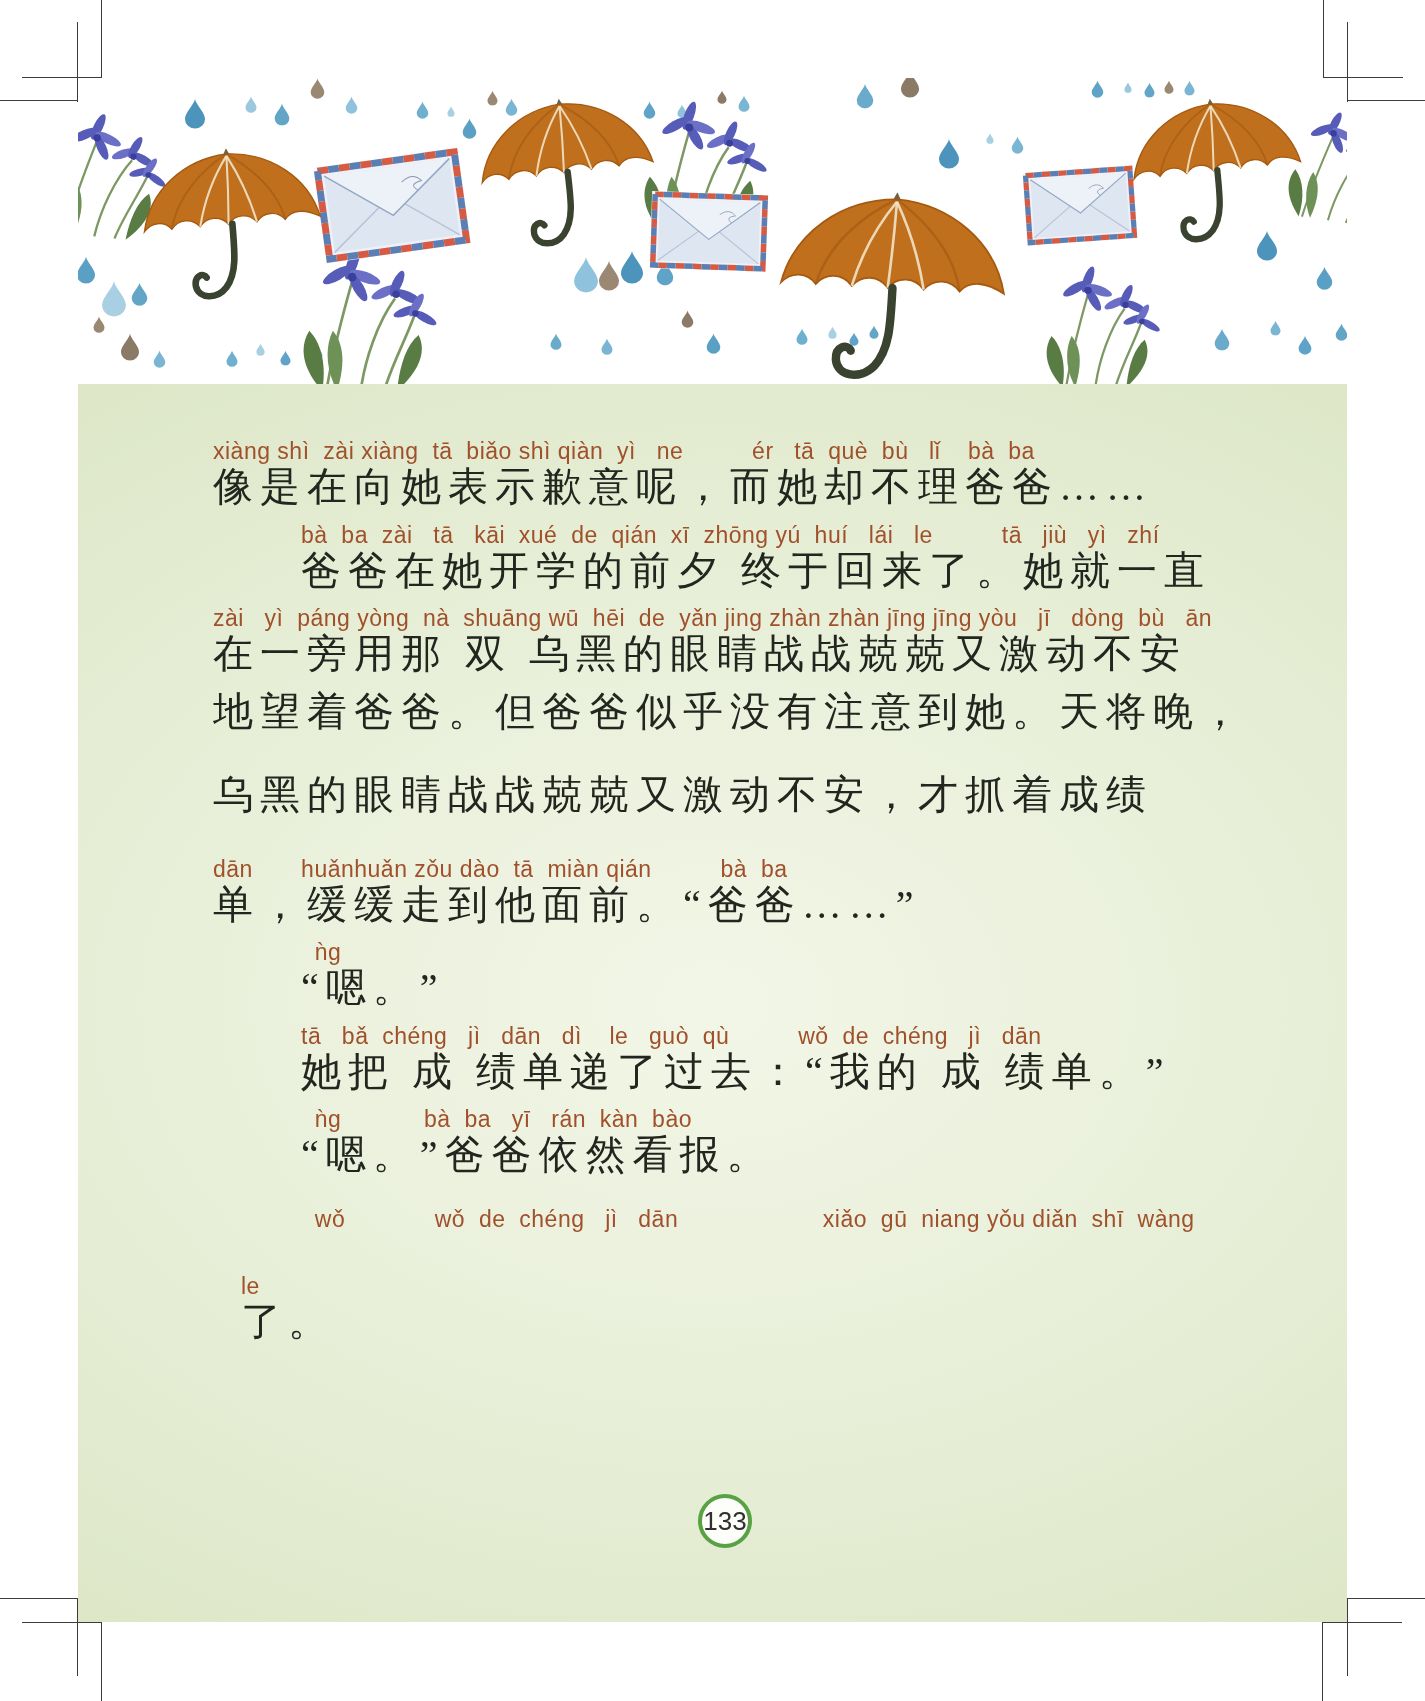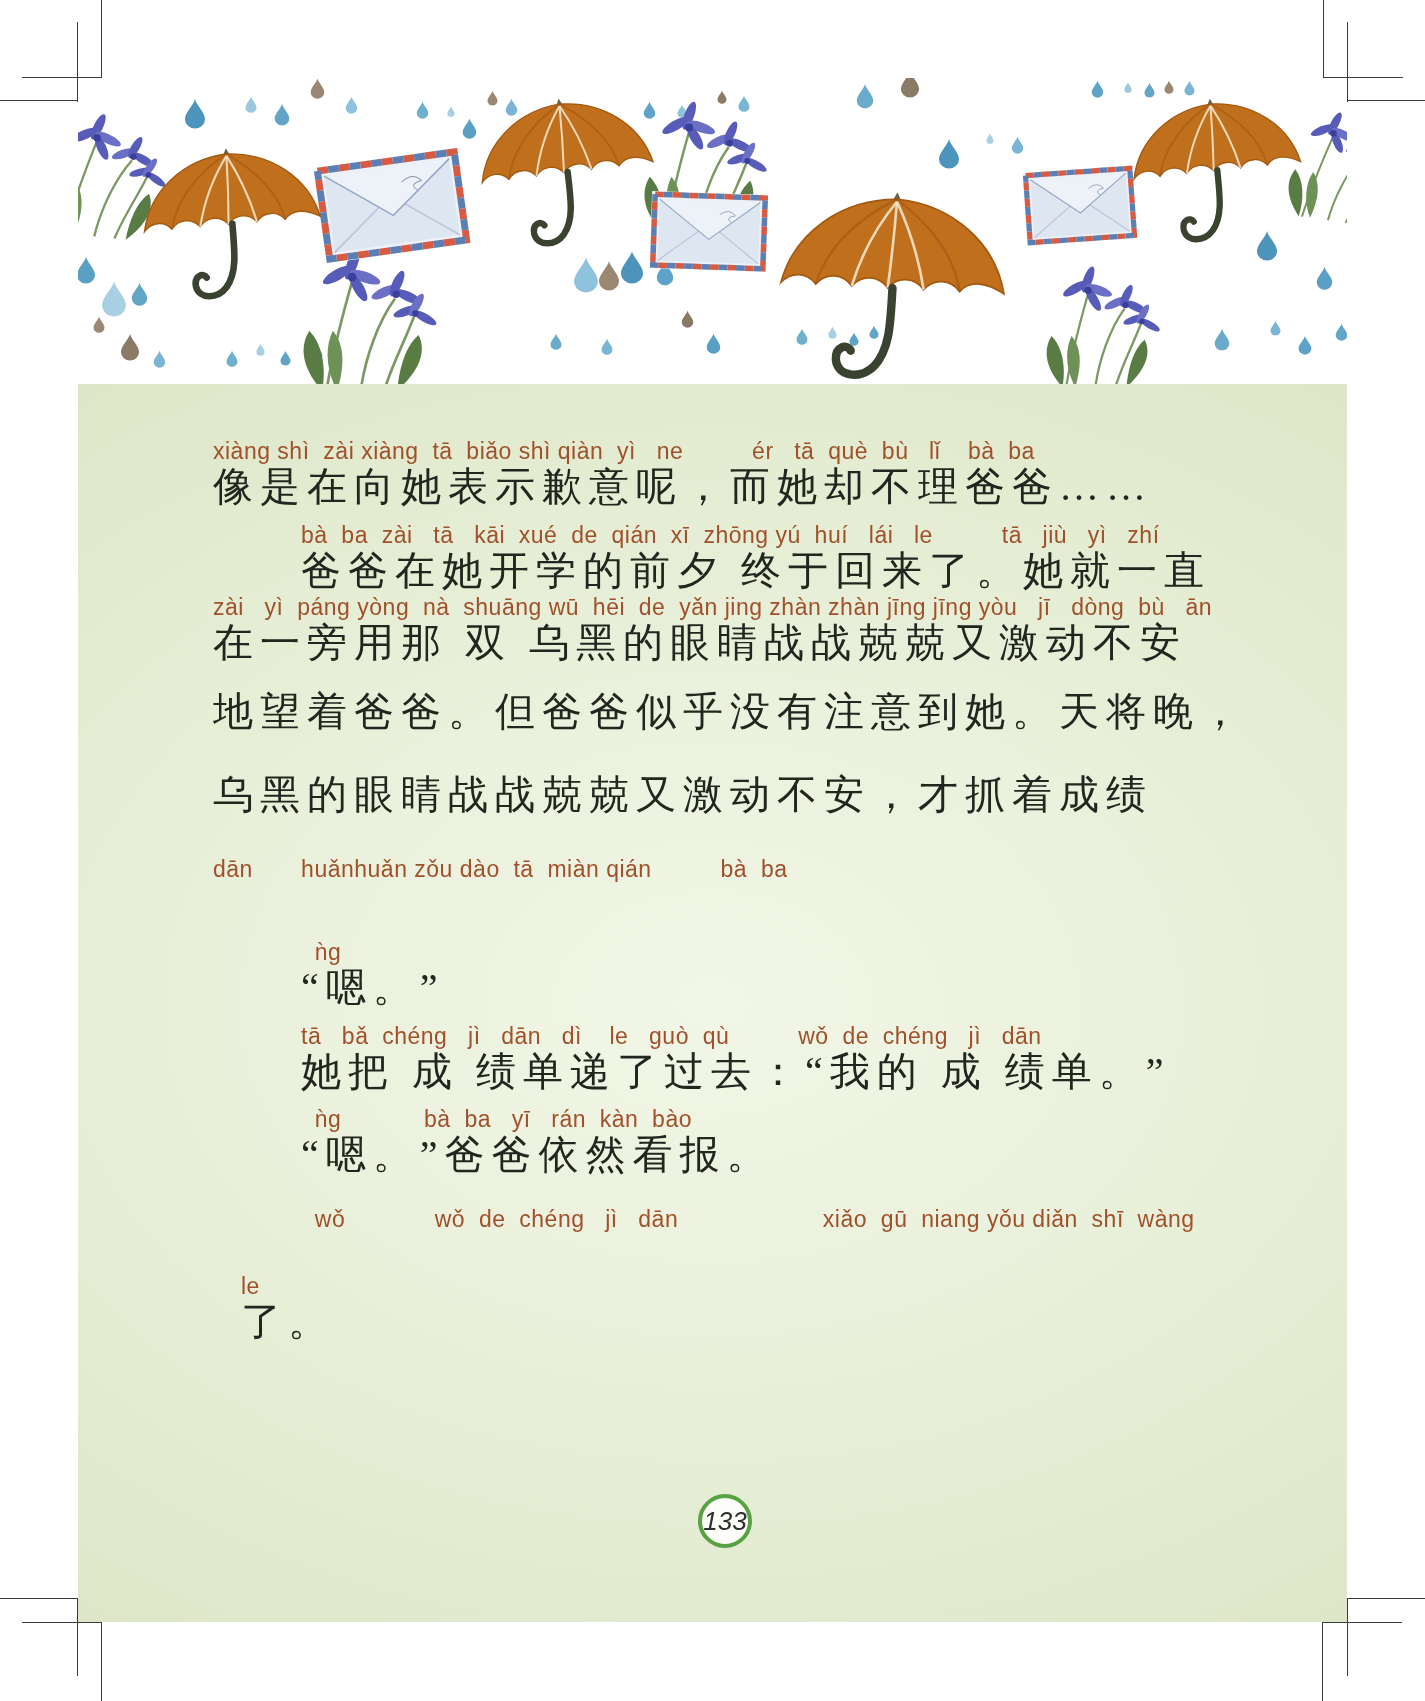--- a/index.html
+++ b/index.html
@@ -30,21 +30,21 @@
   }
   .hanzi{
     font-family:"Liberation Serif","DejaVu Serif",serif;
     font-size:40px;line-height:46px;color:#22261f;letter-spacing:7px;
     white-space:pre;
   }
   #page-badge{
     position:absolute;left:620px;top:1110px;width:54px;height:54px;
     border:4px solid #58a244;border-radius:50%;background:#fdfef9;
     box-sizing:border-box;display:flex;align-items:center;justify-content:center;
-    font-size:26px;color:#2f2f2f;letter-spacing:0;font-style:italic;
+    font-size:26px;color:#2f2f2f;letter-spacing:0;
   }
   #symdefs{position:absolute;width:0;height:0;overflow:hidden;}
 </style>
 </head>
 <body>
 
 <svg id="symdefs" xmlns="http://www.w3.org/2000/svg">
   <defs>
     <symbol id="sym-drop" viewBox="0 0 24 34">
       <path fill="currentColor" d="M12 1 C11 7 1 16 1 23 A11 10.5 0 0 0 23 23 C23 16 13 7 12 1 Z"></path>
@@ -437,24 +437,24 @@
       <svg viewBox="0 0 200 175">
         <use href="#sym-umbrella"></use>
       </svg>
     </div>
   </div>
 
 <div id="content-area">
   <div id="text-block">
       <div class="tline" style="top: 54px;"><div class="pinyin">xiàng shì  zài xiàng  tā  biǎo shì qiàn  yì   ne          ér   tā  què  bù   lǐ    bà  ba</div><div class="hanzi">像是在向她表示歉意呢，而她却不理爸爸……</div></div>
       <div class="tline indent" style="top: 137.5px;"><div class="pinyin">bà  ba  zài   tā   kāi  xué  de  qián  xī  zhōng yú  huí   lái   le          tā   jiù   yì   zhí</div><div class="hanzi">爸爸在她开学的前夕 终于回来了。她就一直</div></div>
-      <div class="tline" style="top: 210px;"><div class="pinyin">zài   yì  páng yòng  nà  shuāng wū  hēi  de  yǎn jing zhàn zhàn jīng jīng yòu   jī   dòng  bù   ān</div><div class="hanzi">在一旁用那 双 乌黑的眼睛战战兢兢又激动不安</div></div>
+      <div class="tline" style="top: 221px;"><div class="pinyin">zài   yì  páng yòng  nà  shuāng wū  hēi  de  yǎn jing zhàn zhàn jīng jīng yòu   jī   dòng  bù   ān</div><div class="hanzi">在一旁用那 双 乌黑的眼睛战战兢兢又激动不安</div></div>
       <div class="tline" style="top: 304.5px;"><div class="hanzi">地望着爸爸。但爸爸似乎没有注意到她。天将晚，</div></div>
       <div class="tline" style="top: 388px;"><div class="hanzi">乌黑的眼睛战战兢兢又激动不安，才抓着成绩</div></div>
-      <div class="tline" style="top: 471.5px;"><div class="pinyin">dān       huǎnhuǎn zǒu dào  tā  miàn qián          bà  ba</div></div>
+      <div class="tline" style="top: 471.5px;"><div class="pinyin">dān       huǎnhuǎn zǒu dào  tā  miàn qián          bà  ba</div><div class="hanzi">单，缓缓走到他面前。“爸爸……”</div></div>
       <div class="tline indent" style="top: 555px;"><div class="pinyin">  ǹg</div><div class="hanzi">“嗯。”</div></div>
       <div class="tline indent" style="top: 722px;"><div class="pinyin">  ǹg            bà  ba   yī   rán  kàn  bào</div><div class="hanzi">“嗯。”爸爸依然看报。</div></div>
       <div class="tline indent" style="top: 638.5px;"><div class="pinyin">tā   bǎ  chéng   jì   dān   dì    le   guò  qù          wǒ  de  chéng   jì   dān</div><div class="hanzi">她把 成 绩单递了过去：“我的 成 绩单。”</div></div>
       <div class="tline indent" style="top: 805.5px; margin-top: 16px;"><div class="pinyin">  wǒ             wǒ  de  chéng   jì   dān                     xiǎo  gū  niang yǒu diǎn  shī  wàng</div></div>
       <div class="tline" style="top: 889px; margin-left: 28px;"><div class="pinyin">le</div><div class="hanzi">了。</div></div>
     </div>
   <div id="page-badge">
     <span>133</span>
   </div>
 </div>

